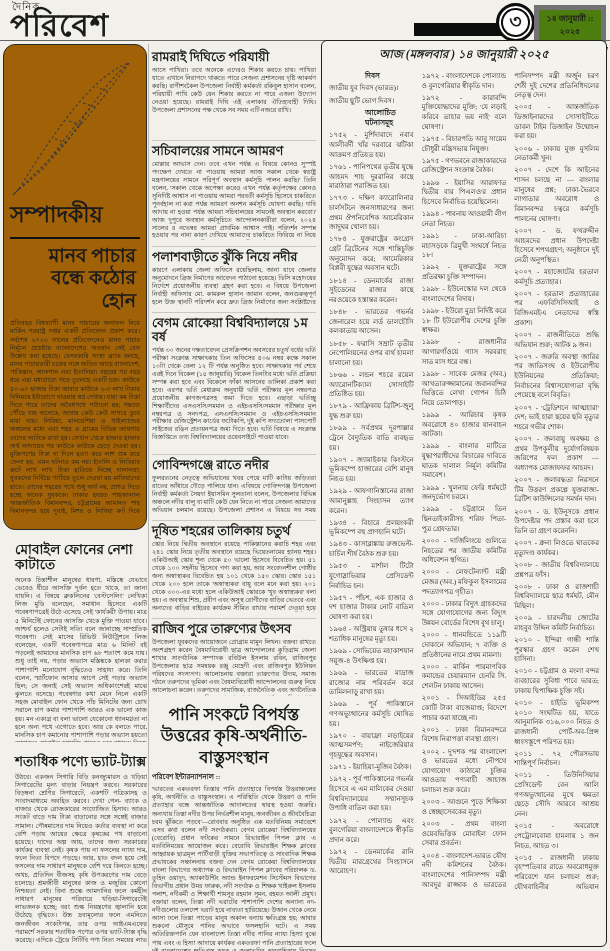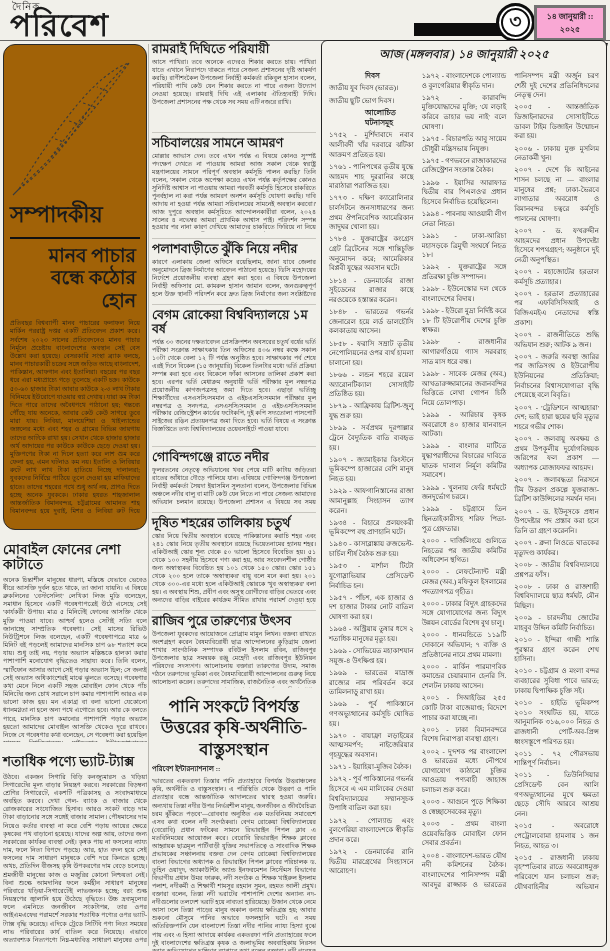--- a/index.html
+++ b/index.html
@@ -7,43 +7,43 @@
         font-family:"Liberation Serif",serif;color:#1b1b1b;}
   
   .brand{position:absolute;left:10px;top:2px;line-height:1;}
   .brand-top{font-size:10px;font-weight:normal;display:block;margin-left:2px;letter-spacing:1px;}
   .brand-main{font-size:31px;font-weight:bold;letter-spacing:1px;display:block;margin-top:-2px;}
   .header-bar{position:absolute;left:414px;top:23px;width:92px;height:13px;background:#0d0d0d;}
   .page-circle{position:absolute;left:496px;top:3px;width:33px;height:33px;border:3px solid #0d0d0d;
         border-radius:50%;background:#fff;display:flex;align-items:center;justify-content:center;
         font-size:19px;font-weight:bold;box-shadow:inset 0 0 0 2px #fff, inset 0 0 0 4px #0d0d0d;}
   .date-box{position:absolute;left:534px;top:5px;width:72px;}
-  .date-row{border:3px solid #737373;font-size:7.8px;font-weight:bold;text-align:center;padding:2px 1px;background:#f9a8d4;}
+  .date-row{border:5px solid #737373;font-size:7.8px;font-weight:bold;text-align:center;padding:2px 1px;background:#4d7c0f;}
   .day-row{background:#0d0d0d;color:#fff;font-style:italic;font-weight:bold;font-size:8.2px;
         text-align:center;margin-top:2px;padding:1px 0;transform:skewX(-14deg);}
   .header-rule{position:absolute;left:0;top:40px;width:610px;height:1px;background:#666;}
   .col-rule{position:absolute;left:148px;top:44px;width:1px;height:902px;background:#b9b7b0;}
   
   .col-left{position:absolute;left:3px;top:44px;width:144px;}
   .editorial-box{border:1.5px solid #2a2a2a;border-radius:12px;height:486px;padding:4px 6px;
         box-sizing:border-box;overflow:hidden;background:#a16207;}
   .quill{display:block;margin:0 auto;}
   .ed-label{font-size:22px;font-weight:bold;border-bottom:2px solid #111;padding-bottom:3px;margin:0 0 6px;}
   .ed-headline{font-size:19px;font-weight:bold;text-align:right;line-height:1.18;margin:4px 4px 7px;}
   .ed-body{font-size:6.3px;line-height:1.3;text-align:justify;overflow:hidden;}
-  .l-article{margin-top:13px;}
+  .l-article{margin-top:13px;margin-left:12px;}
   .l-head{font-size:13.5px;font-weight:bold;margin:0 0 3px;line-height:1.1;}
   .l-body{font-size:6.3px;line-height:1.3;text-align:justify;overflow:hidden;}
   #left-articles .l-article:nth-of-type(1) .l-body{height:166px;}
   #left-articles .l-article:nth-of-type(2) .l-body{height:170px;}
   
   .col-mid{position:absolute;left:152px;top:42px;width:164px;}
   .m-article{margin-bottom:6px;}
   .m-head{font-size:12.5px;font-weight:bold;margin:0 0 2px;line-height:1.12;border-top:1px solid #c9c7c0;padding-top:3px;}
-  #middle-articles .m-article:nth-of-type(1) .m-head{border-top:none;padding-top:0;}
+  #middle-articles .m-article:nth-of-type(1) .m-head{border-top:none;padding-top:8px;}
   .m-body{font-size:6.2px;line-height:1.28;text-align:justify;overflow:hidden;}
   #middle-articles .m-article:nth-of-type(1) .m-body{height:68px;}
   #middle-articles .m-article:nth-of-type(2) .m-body{height:80px;}
   #middle-articles .m-article:nth-of-type(3) .m-body{height:40px;}
   #middle-articles .m-article:nth-of-type(4) .m-body{height:102px;}
   #middle-articles .m-article:nth-of-type(5) .m-body{height:40px;}
   #middle-articles .m-article:nth-of-type(6) .m-body{height:72px;}
   #middle-articles .m-article:nth-of-type(7) .m-body{height:58px;}
   .lead-article{margin-top:8px;}
   .lead-head{font-size:16.5px;font-weight:bold;text-align:center;line-height:1.3;margin:0 0 3px;}

